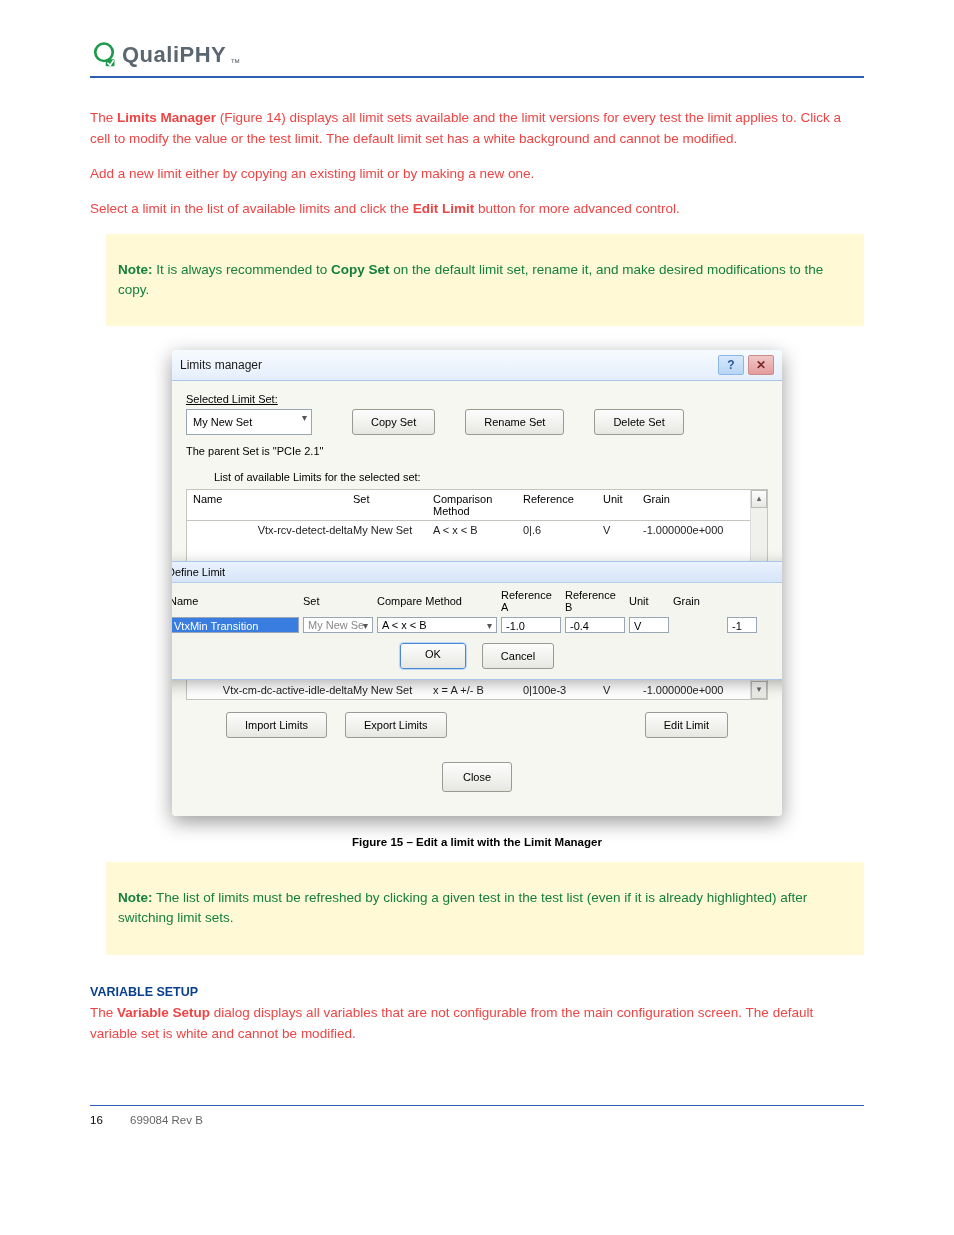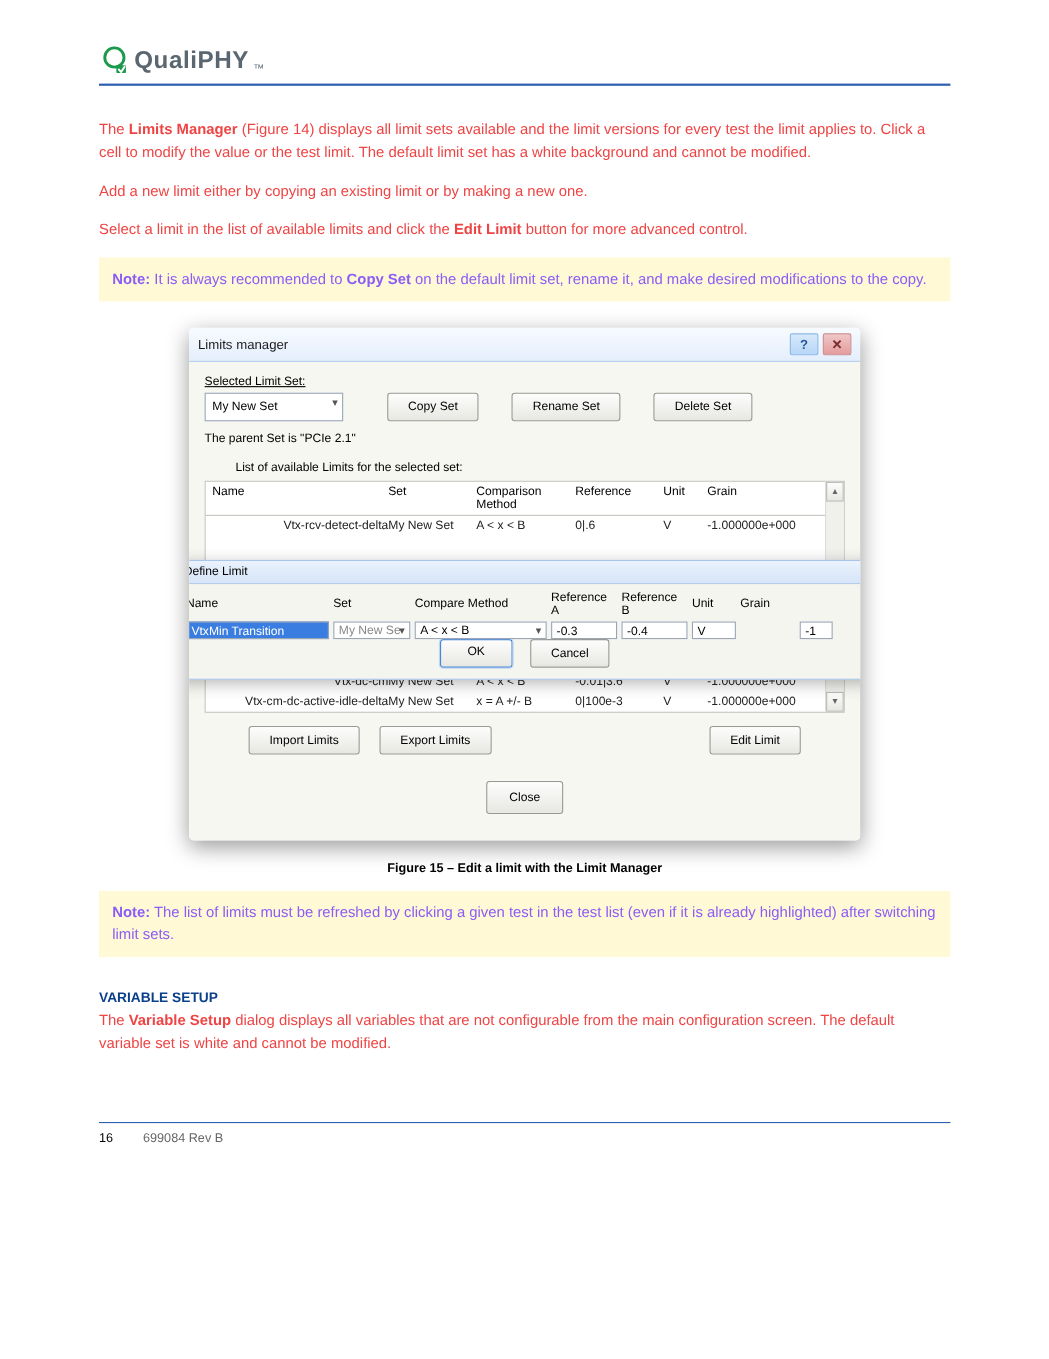--- a/index.html
+++ b/index.html
@@ -34,25 +34,25 @@
   .tm { font-size: 10px; font-weight: normal; vertical-align: super; }
   .body-text {
     font-size: 13.5px;
     line-height: 1.55;
     color: #ef4444;
     margin: 0 0 14px 0;
   }
   .bold { font-weight: bold; }
   .note-box {
     background: #fff9d6;
-    padding: 10px 12px;
+    padding: 26px 12px;
     font-size: 13.5px;
     line-height: 1.5;
-    color: #8b5cf6;
-    margin: 14px 0 24px 0;
+    color: #15803d;
+    margin: 14px 0 24px 16px;
   }
   .section-label {
     color: #0a3f8c;
     font-size: 12.5px;
     font-weight: bold;
     text-transform: uppercase;
     margin: 30px 0 4px 0;
   }
   
   .dialog-wrap {
@@ -170,21 +170,21 @@
   }
   .define-head { color:#000; margin-bottom:4px; }
   .inp {
     border:1px solid #9aa6b6; background:#fff; padding:2px 4px;
     font-size:11px; height:16px; box-sizing:border-box;
   }
   .inp-sel { position:relative; display:flex; align-items:center; }
   .inp-sel::after { content:"▾"; position:absolute; right:4px; font-size:10px; color:#555;}
   .inp-highlight { background:#3a7de0; color:#fff; }
   .inp-disabled { color:#888; }
-  .define-btns { display:flex; gap:16px; justify-content:center; }
+  .define-btns { display:flex; gap:16px; justify-content:center; margin-top:10px; }
   .btn-primary {
     background: linear-gradient(#fdfdfd,#e7e7e2);
     border: 1px solid #4a86d6;
     outline: 1px solid #bcd6f5;
     border-radius:3px;
     padding: 4px 24px;
     font-size:11px;
   }
   .bottom-btn-row {
     display:flex; justify-content:space-between;
@@ -330,21 +330,21 @@
             <span></span>
           </div>
           <div class="define-row">
             <div class="inp inp-highlight">VtxMin Transition</div>
             <div class="inp inp-sel inp-disabled">
                 <span>My New Se</span>
               </div>
             <div class="inp inp-sel">
                 <span>A &lt; x &lt; B</span>
               </div>
-            <div class="inp">-0.3</div>
+            <div class="inp">-1.0</div>
             <div class="inp">-0.4</div>
             <div class="inp">V</div>
             <div class="inp" style="border:none;background:transparent;"></div>
             <div class="inp">-1</div>
           </div>
           <div class="define-btns">
             <div class="btn-primary">OK</div>
             <div class="btn">Cancel</div>
           </div>
         </div>

